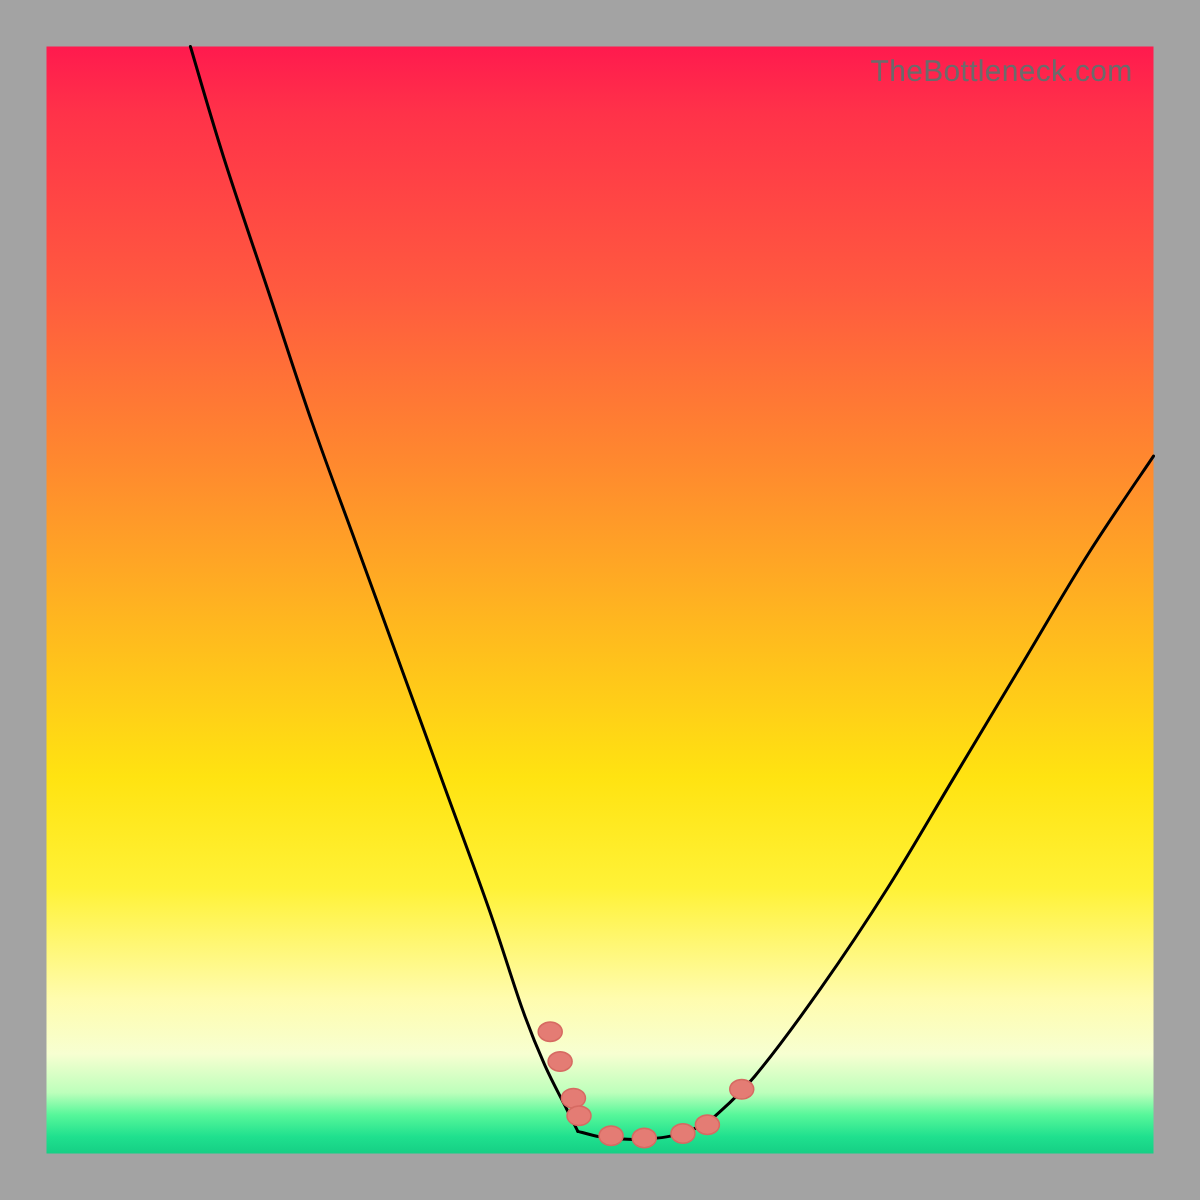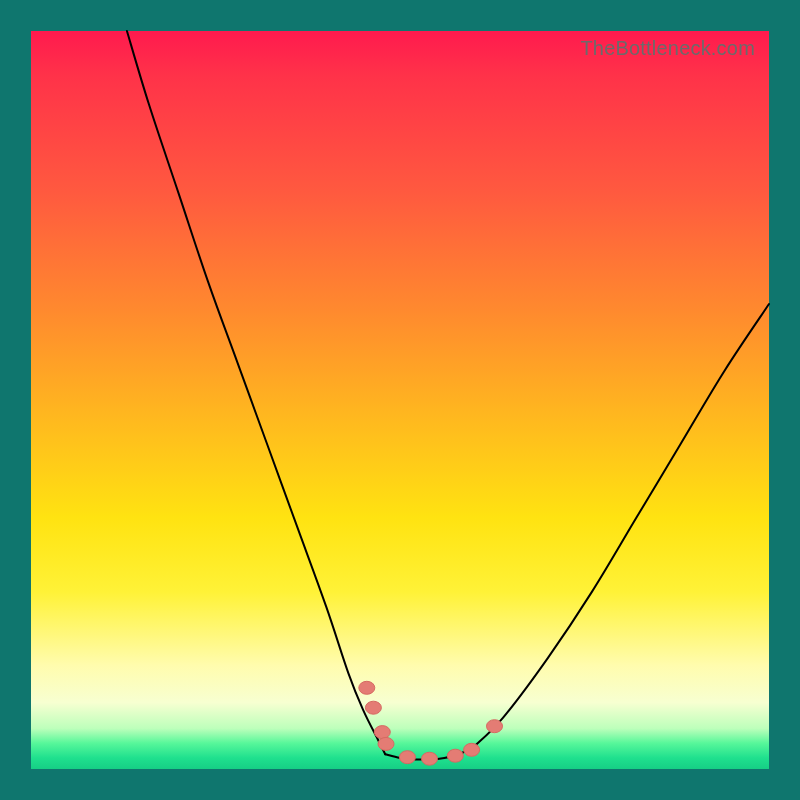--- a/index.html
+++ b/index.html
@@ -8,21 +8,21 @@
     width: 800px;
     height: 800px;
     overflow: hidden;
     background: #000;
     font-family: Arial, Helvetica, sans-serif;
   }
   .frame {
     position: relative;
     width: 800px;
     height: 800px;
-    background: #0f766e;
+    background: #a3a3a3;
   }
   .plot-area {
     position: absolute;
     left: 31px;
     top: 31px;
     width: 738px;
     height: 738px;
     
     background: linear-gradient(
       to bottom,

